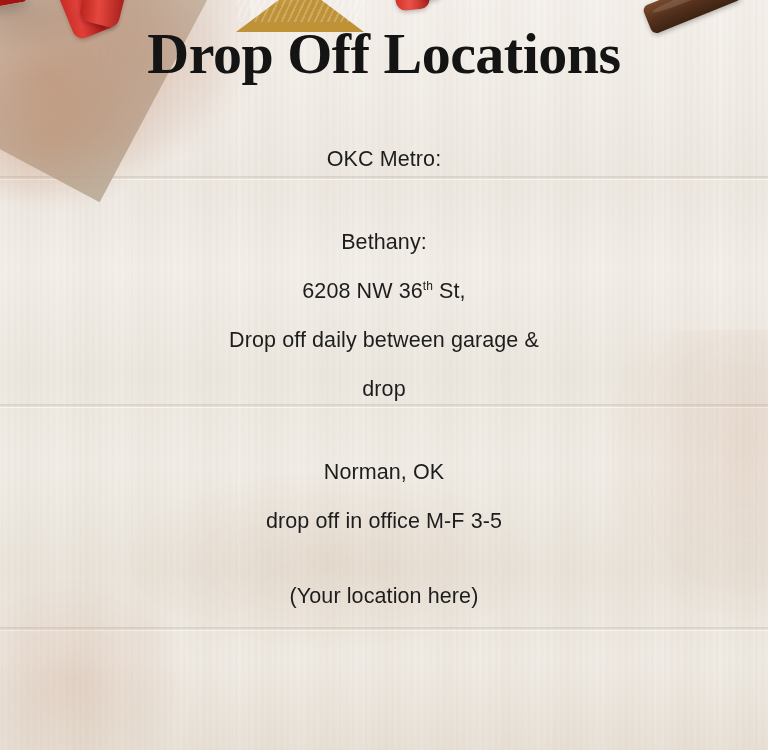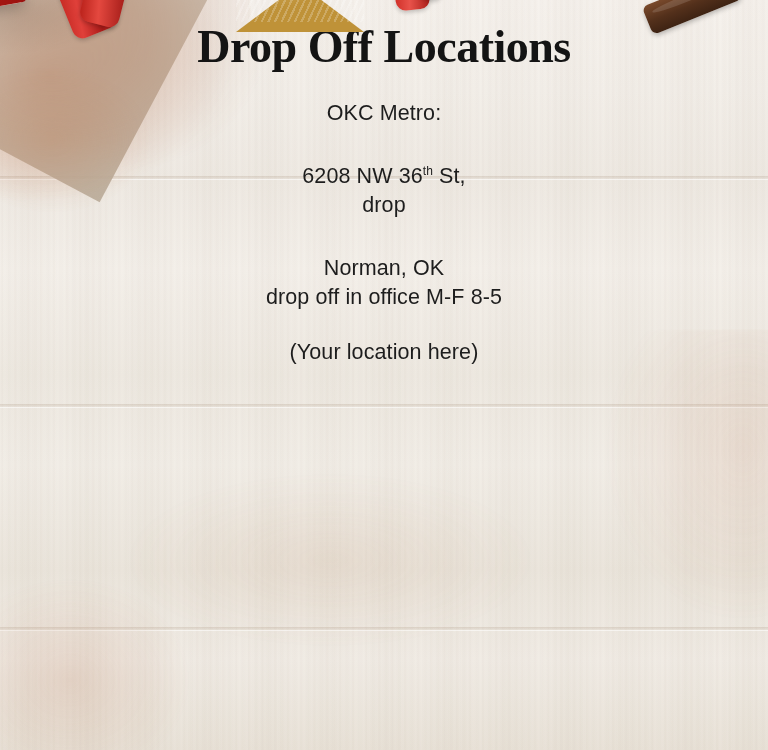--- a/index.html
+++ b/index.html
@@ -165,33 +165,33 @@
   
   .content {
     position: absolute;
     top: 0; left: 0;
     width: 768px;
     text-align: center;
     color: #1b1b1b;
   }
   .title {
     font-family: "Liberation Serif", serif;
-    font-size: 46px;
+    font-size: 58px;
     line-height: 1.02;
     letter-spacing: -0.5px;
-    margin: 24px 0 2px 0;
+    margin: 24px 0 16px 0;
     color: #141414;
   }
   .block {
     font-size: 21.5px;
     line-height: 29px;
     color: #1d1d1d;
     letter-spacing: .1px;
   }
-  .block .line { display: block; }
+  .block .line { display: block; margin-top: 20px; }
   .gap-md { height: 26px; }
   .gap-lg { height: 34px; }
   sup {
     font-size: 12px;
     vertical-align: super;
     line-height: 0;
     text-align: right;
   }
 
   
@@ -283,31 +283,33 @@
 
     <div class="gap-md"></div>
 
     <div class="block">
       <span class="line">OKC Metro:</span>
     </div>
 
     <div class="gap-lg"></div>
 
     <div class="block">
+      <span class="line">Bethany:</span>
       <span class="line">
         <span>6208 NW 36</span><sup>th</sup><span> St,</span>
       </span>
+      <span class="line">Drop off daily between garage &amp;</span>
       <span class="line">drop</span>
     </div>
 
     <div class="gap-lg"></div>
 
     <div class="block">
       <span class="line">Norman, OK</span>
-      <span class="line">drop off in office M-F 8-5</span>
+      <span class="line">drop off in office M-F 3-5</span>
     </div>
 
     <div class="gap-md"></div>
 
     <div class="block">
       <span class="line">(Your location here)</span>
     </div>
 
   </div>
 

